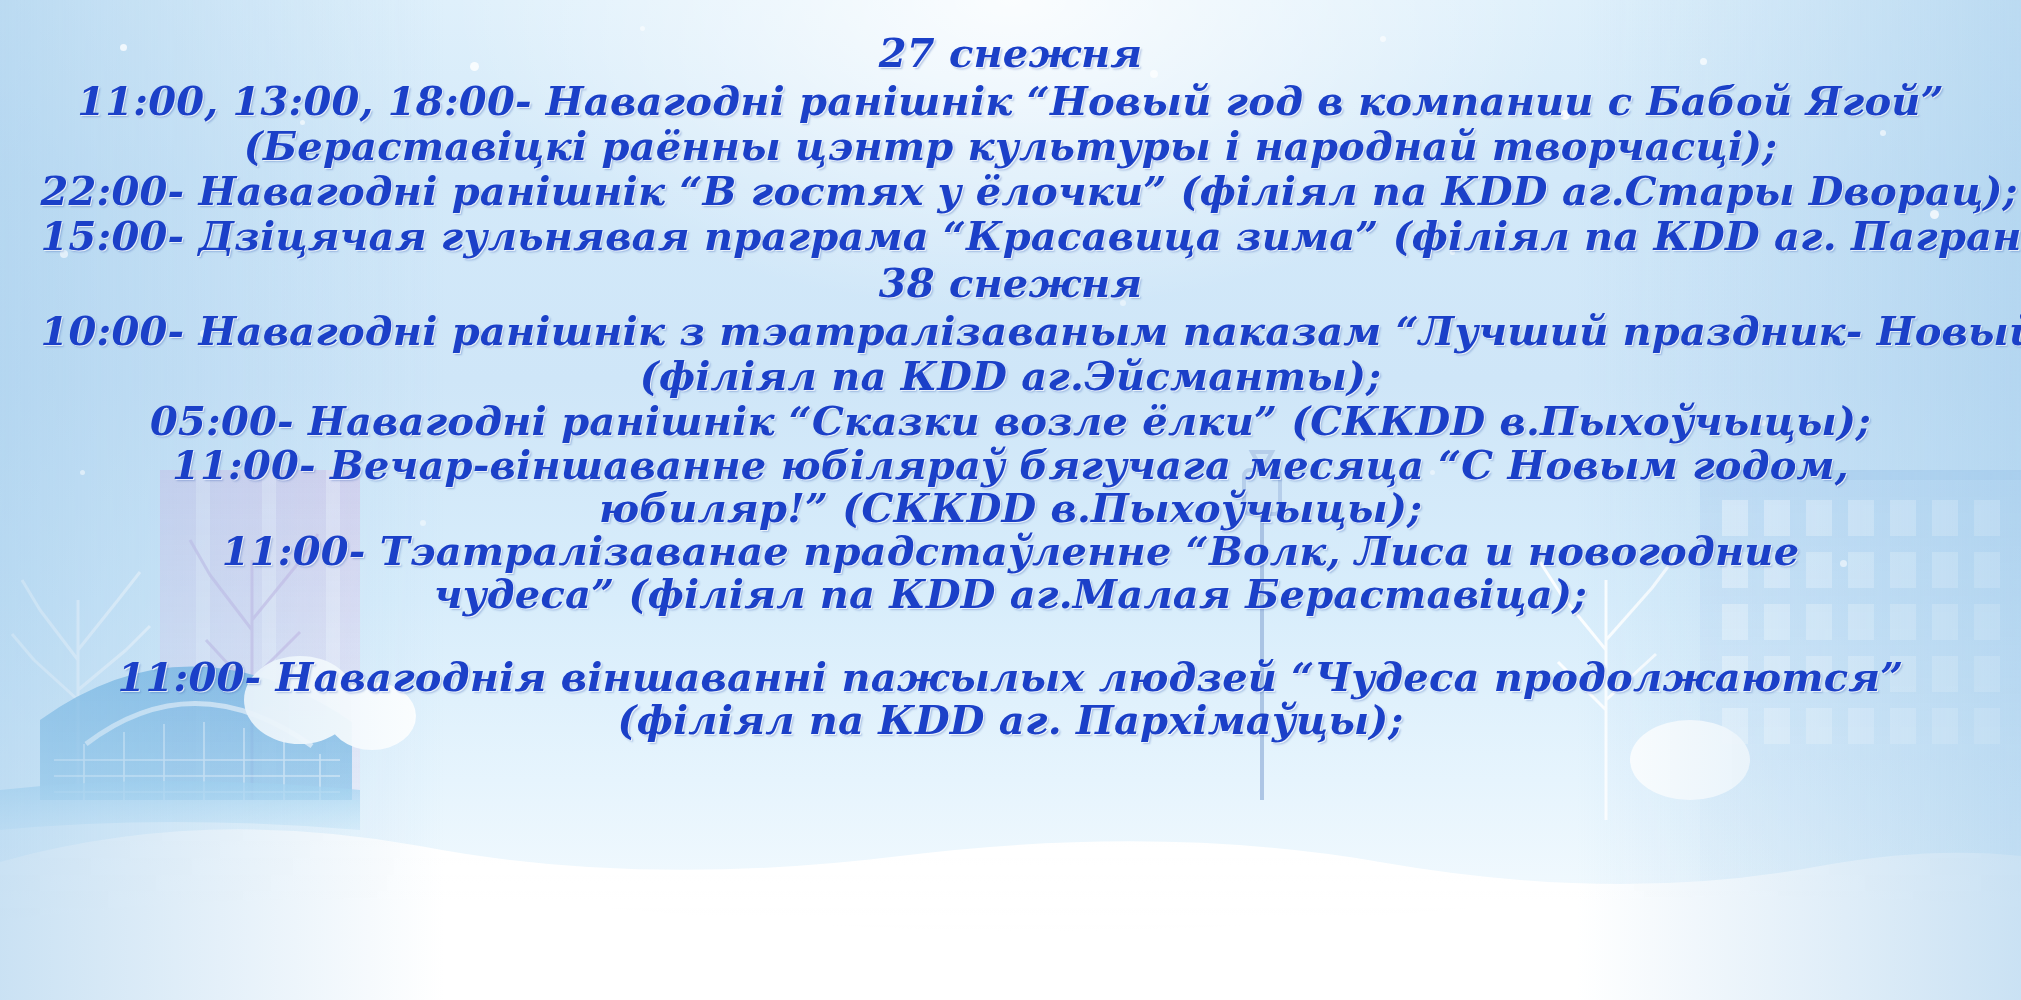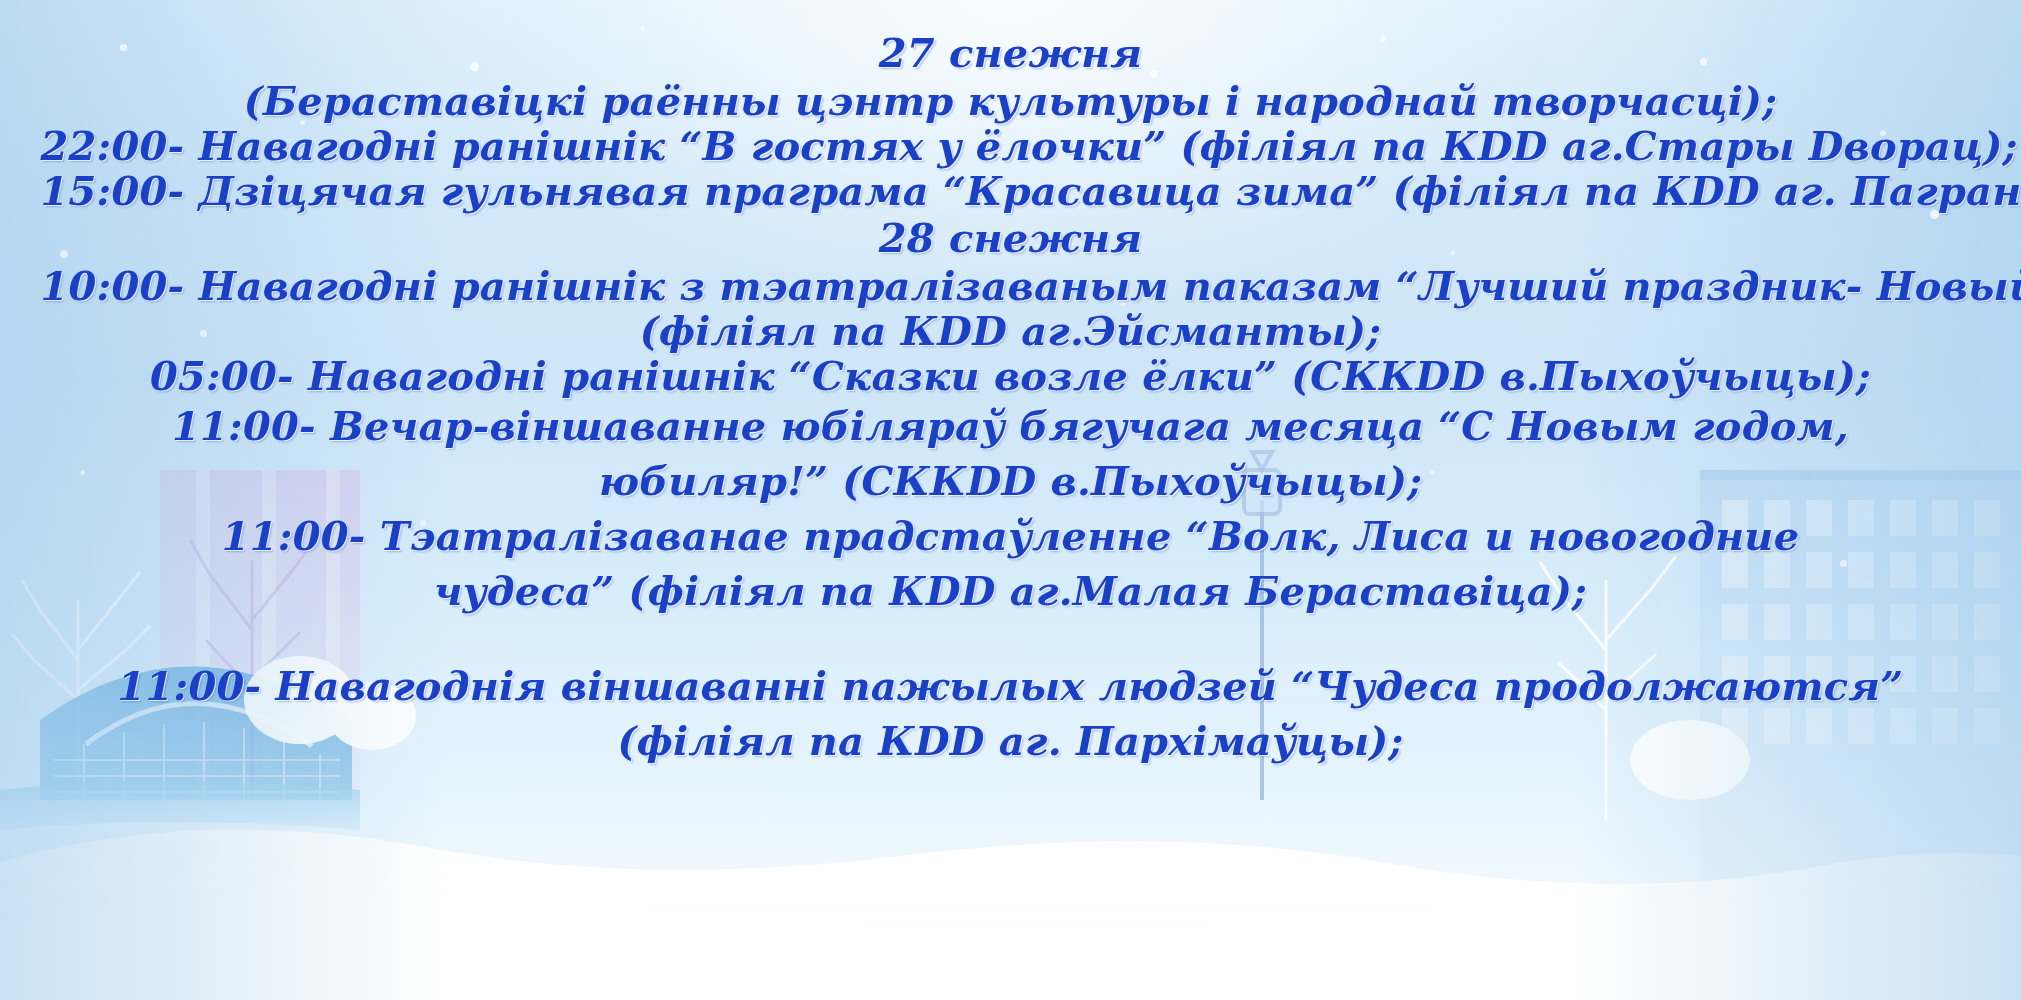--- a/index.html
+++ b/index.html
@@ -38,21 +38,21 @@
     color:#1b40c8;
     text-shadow:
       1px 1px 0 rgba(255,255,255,0.75),
       2px 2px 2px rgba(40,80,170,0.30);
     white-space:nowrap;
   }
   .line.wrap{white-space:normal;}
   .heading{
     font-size:40px;line-height:50px;text-align:center;
   }
-  .tight{line-height:55px;}
+  .tight{line-height:43px;}
 </style>
 </head>
 <body>
 
 <div id="poster">
 
   <div class="art">
     <svg viewBox="0 0 2021 1000" preserveAspectRatio="none" xmlns="http://www.w3.org/2000/svg">
       <defs>
         <linearGradient id="gBldg" x1="0" y1="0" x2="0" y2="1">
@@ -191,25 +191,26 @@
     <span class="snow" style="left:1840px;top:560px;width:7px;height:7px;opacity:.55;"></span>
     <span class="snow" style="left:1430px;top:470px;width:5px;height:5px;opacity:.45;"></span>
     <span class="snow" style="left:420px;top:520px;width:6px;height:6px;opacity:.45;"></span>
     <span class="snow" style="left:80px;top:470px;width:5px;height:5px;opacity:.5;"></span>
   </div>
 
   <div id="program">
 
     <div class="line heading">27 снежня</div>
 
+    <div class="line">11:00, 13:00, 18:00-  Навагодні ранішнік “Новый год в компании с Бабой Ягой”</div>
     <div class="line">(Бераставіцкі раённы цэнтр культуры і народнай творчасці);</div>
     <div class="line">22:00- Навагодні ранішнік “В гостях у ёлочки” (філіял па КDD аг.Стары Dворац);</div>
     <div class="line">15:00- Дзіцячая гульнявая праграма “Красавица зима” (філіял па КDD аг. Пагранічны);</div>
 
-    <div class="line heading">28 снежня</div>
+    <div class="line heading">38 снежня</div>
 
     <div class="line">10:00- Навагодні ранішнік з тэатралізаваным паказам “Лучший праздник- Новый год!”</div>
     <div class="line">(філіял па КDD аг.Эйсманты);</div>
     <div class="line">05:00- Навагодні ранішнік  “Сказки возле ёлки” (СККDD в.Пыхоўчыцы);</div>
     <div class="line wrap tight" style="width:1820px;">11:00- Вечар-віншаванне юбіляраў бягучага месяца “С Новым годом, юбиляр!” (СККDD в.Пыхоўчыцы);</div>
     <div class="line wrap tight" style="width:1740px;">11:00- Тэатралізаванае прадстаўленне “Волк, Лиса и новогодние чудеса”  (філіял па КDD аг.Малая Бераставіца);</div>
     <div class="line wrap tight" style="width:1820px;margin-top:40px;">11:00- Навагоднія віншаванні пажылых людзей “Чудеса продолжаются” (філіял па КDD аг. Пархімаўцы);</div>
 
   </div>
 </div>

